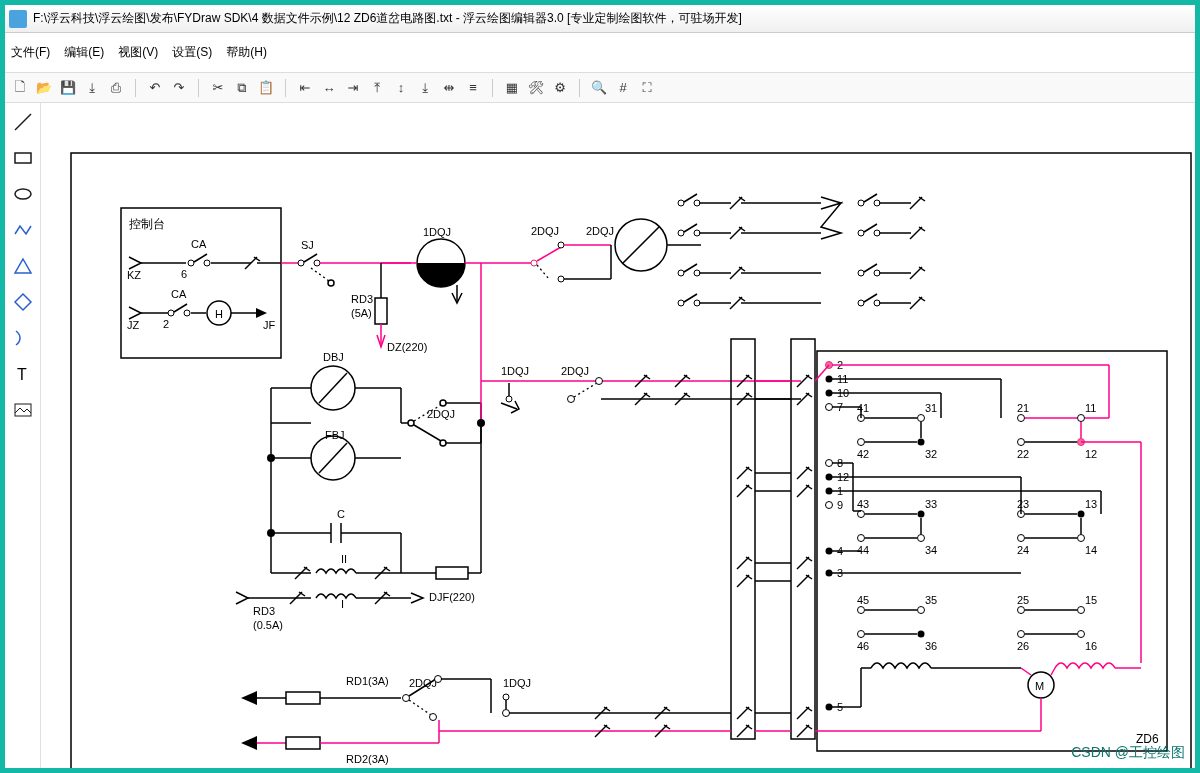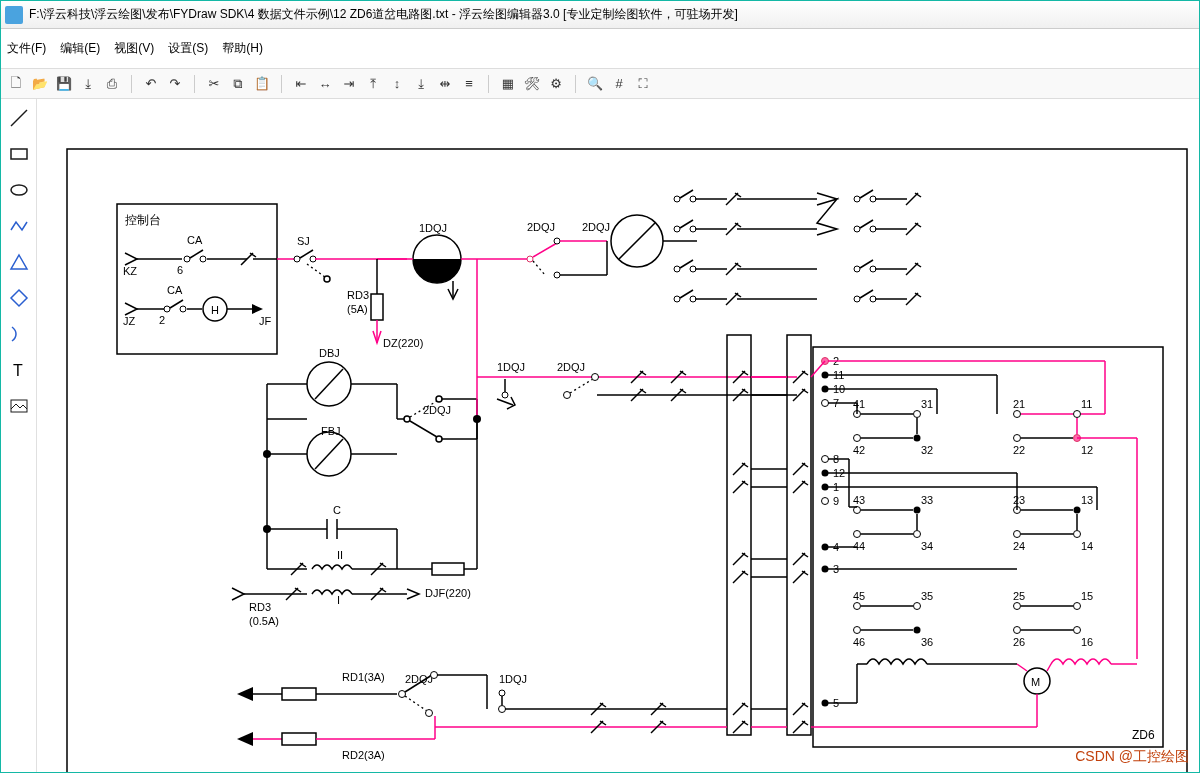--- a/index.html
+++ b/index.html
@@ -1,31 +1,31 @@
 <!DOCTYPE html>
 <html><head>
 <meta charset="utf-8">
 <style>
   * { box-sizing: border-box; }
   body { margin: 0; font-family: "Microsoft YaHei", Arial, sans-serif; font-size: 12px; background: #fff; color: #000; }
-  .window { width: 1200px; height: 773px; display: flex; flex-direction: column; border: 1px solid #14b8a6; }
+  .window { width: 1200px; height: 773px; display: flex; flex-direction: column; border: 5px solid #14b8a6; }
   .titlebar { background: linear-gradient(#fff,#f0f0f0); height: 28px; display: flex; align-items: center; padding: 0 4px; border-bottom: 1px solid #ccc; }
   .titlebar .appicon { width: 18px; height: 18px; background: #4aa3df; margin-right: 6px; border-radius: 2px; }
   .titlebar .title { font-size: 12px; }
   .menubar { height: 40px; display: flex; align-items: center; padding: 12px 6px; gap: 14px; border-bottom: 1px solid #ddd; }
   .menubar span { cursor: default; }
   .toolbar { height: 30px; display: flex; align-items: center; padding: 0 6px; gap: 6px; border-bottom: 1px solid #ddd; background: #f9f9f9; }
   .toolbar .sep { width: 1px; height: 18px; background: #ccc; margin: 0 4px; }
   .tbtn { width: 18px; height: 18px; display: inline-flex; align-items: center; justify-content: center; color: #333; font-size: 13px; }
   .main { flex: 1; display: flex; min-height: 0; }
   .palette { width: 36px; background: #fff; border-right: 1px solid #e0e0e0; display: flex; flex-direction: column; align-items: center; padding-top: 8px; gap: 14px; }
   .pbtn { width: 22px; height: 22px; display: flex; align-items: center; justify-content: center; }
   .canvas { flex: 1; position: relative; overflow: hidden; background: #fff; }
   .diagram-title { position: absolute; top: 6px; left: 50%; transform: translateX(-50%); font-size: 28px; font-family: SimSun, serif; }
-  .watermark { position: absolute; right: 10px; bottom: 6px; color: #c2410c; font-size: 14px; }
+  .watermark { position: absolute; right: 10px; bottom: 6px; color: #0f766e; font-size: 14px; }
   svg text { font-family: "Microsoft YaHei", Arial, sans-serif; }
 </style>
 </head>
 <body>
 
 <div class="window">
   <div class="titlebar">
     <div class="appicon"></div>
     <div class="title">F:\浮云科技\浮云绘图\发布\FYDraw SDK\4 数据文件示例\12 ZD6道岔电路图.txt - 浮云绘图编辑器3.0 [专业定制绘图软件，可驻场开发]</div>
   </div>

